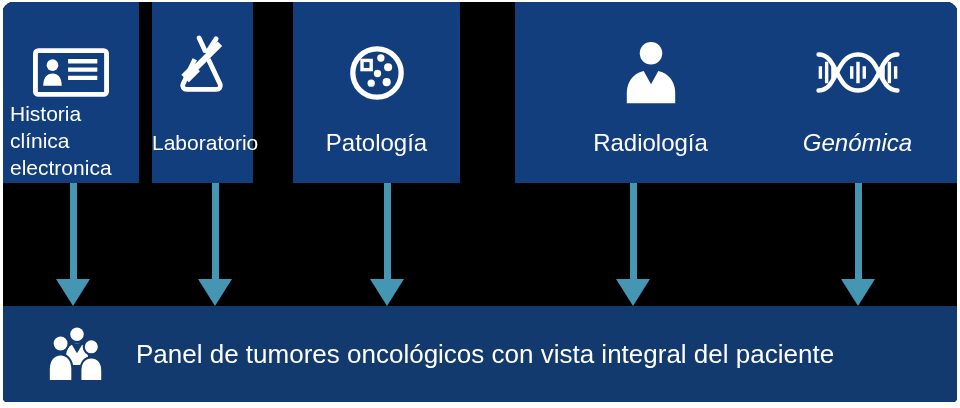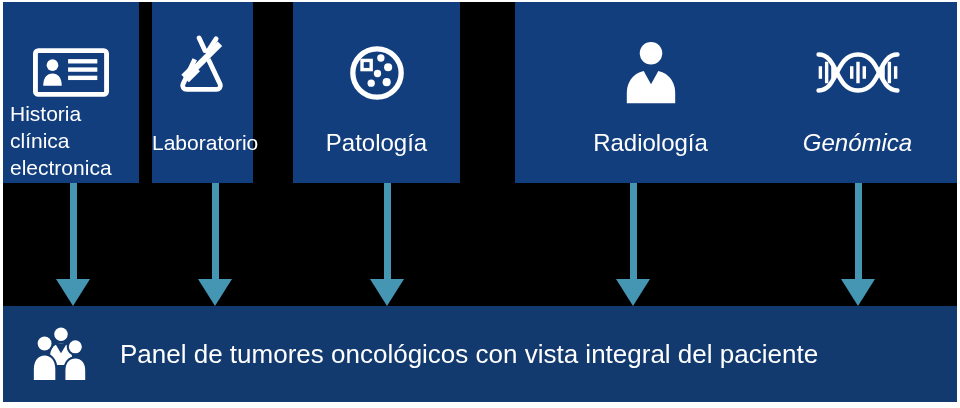--- a/index.html
+++ b/index.html
@@ -2,20 +2,21 @@
 <html style="--c-box: #123e7d; --c-panel: #123a6e; --c-backdrop: #000000; --c-arrow: #4596b3; --c-text: #ffffff;"><head>
 <meta charset="utf-8">
 <style>
   html, body { margin: 0; padding: 0; background: #ffffff; }
   .canvas {
     position: relative;
     width: 960px; height: 408px;
     background: #ffffff;
     font-family: "Liberation Sans", "DejaVu Sans", sans-serif;
     overflow: hidden;
+    border-radius: 19px;
   }
   .stage {
     position: absolute; left: 3px; top: 2px;
     width: 954px; height: 400px;
     background: var(--c-backdrop, #000000);
   }
   .tile {
     position: absolute; top: 0; height: 181px;
     background: var(--c-box, #123e7d);
   }
@@ -62,21 +63,21 @@
   .arrow-1 { left: 53px; }
   .arrow-2 { left: 195px; }
   .arrow-3 { left: 367px; }
   .arrow-4 { left: 613px; }
   .arrow-5 { left: 838px; }
 
   .panel {
     position: absolute; left: 0; right: 0; bottom: 0; height: 96px;
     background: var(--c-panel, #123a6e);
     display: flex; align-items: center;
-    padding-left: 26px; box-sizing: border-box;
+    padding-left: 42px; box-sizing: border-box;
   }
   .panel-label {
     color: var(--c-text, #ffffff);
     font-size: 26px;
     margin-left: 27px;
     white-space: nowrap;
   }
   .icon-svg { display: block; }
 </style>
 </head>

